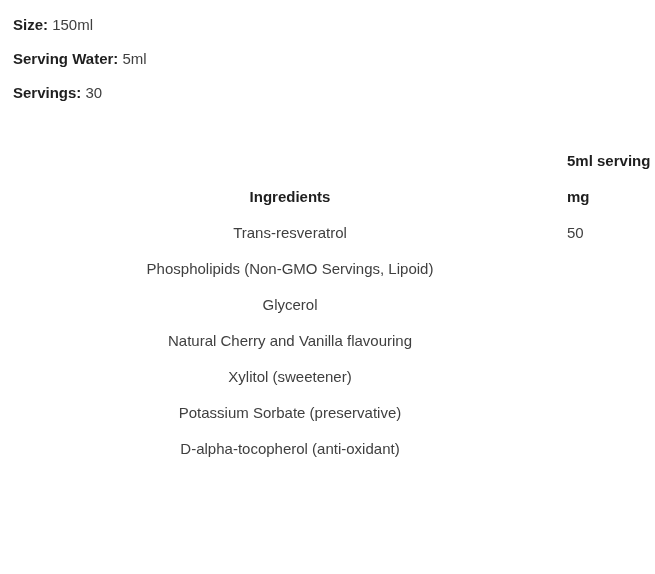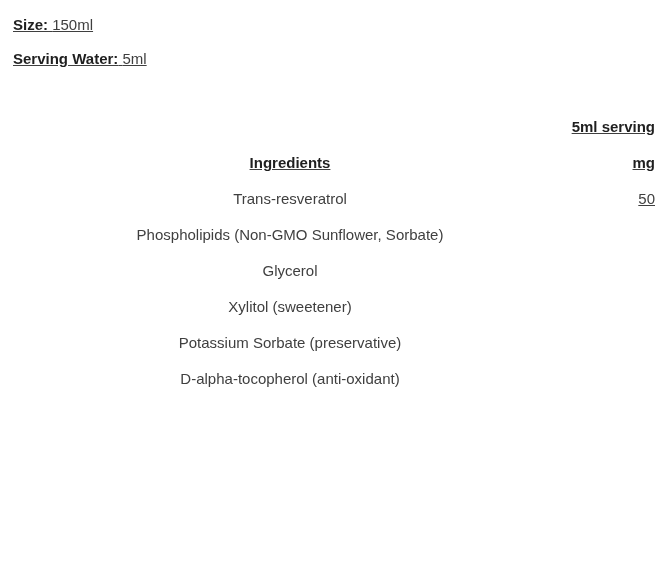--- a/index.html
+++ b/index.html
@@ -11,21 +11,20 @@
     position: relative;
     width: 655px;
     height: 574px;
     box-sizing: border-box;
     padding: 15px 10px 10px 13px;
     background: #ffffff;
     font-family: "Liberation Sans", sans-serif;
     font-size: 15px;
     color: #3f3f3f;
     overflow: hidden;
-    text-decoration: underline;
   }
   .info-line {
     margin: 0 0 14px 0;
     line-height: 20px;
   }
   .info-line strong {
     color: #1f1f1f;
     font-weight: 700;
   }
   .info-line span {
@@ -48,38 +47,42 @@
   }
   th {
     color: #1f1f1f;
     font-weight: 700;
   }
   td.ing .wrap {
     display: inline-block;
     max-width: 470px;
   }
   td.amt, th.amt {
-    text-align: right;
+    text-align: left;
   }
 </style>
 </head>
 <body>
 
 <div class="page">
 
   <p class="info-line">
     <strong>Size:</strong>
     <span>150ml</span>
   </p>
 
   <p class="info-line">
     <strong>Serving Water:</strong>
     <span>5ml</span>
   </p>
 
+  <p class="info-line">
+    <strong>Servings:</strong>
+    <span>30</span>
+  </p>
 
   <table class="ingredients">
     <colgroup>
       <col class="c-ing">
       <col class="c-amt">
     </colgroup>
     <thead>
       <tr>
         <td></td>
         <th class="amt">5ml serving</th>
@@ -94,32 +97,38 @@
   <tr>
     <td class="ing">
       <span class="wrap">Trans-resveratrol</span>
     </td>
     <td class="amt">50</td>
   </tr>
 
 
   <tr>
     <td class="ing">
-      <span class="wrap">Phospholipids (Non-GMO Sunflower, Sorbate)</span>
+      <span class="wrap">Phospholipids (Non-GMO Servings, Lipoid)</span>
     </td>
     <td class="amt"></td>
   </tr>
 
   <tr>
     <td class="ing">
       <span class="wrap">Glycerol</span>
     </td>
     <td class="amt"></td>
   </tr>
 
+  <tr>
+    <td class="ing">
+      <span class="wrap">Natural Cherry and Vanilla flavouring</span>
+    </td>
+    <td class="amt"></td>
+  </tr>
 
   <tr>
     <td class="ing">
       <span class="wrap">Xylitol (sweetener)</span>
     </td>
     <td class="amt"></td>
   </tr>
 
   <tr>
     <td class="ing">

